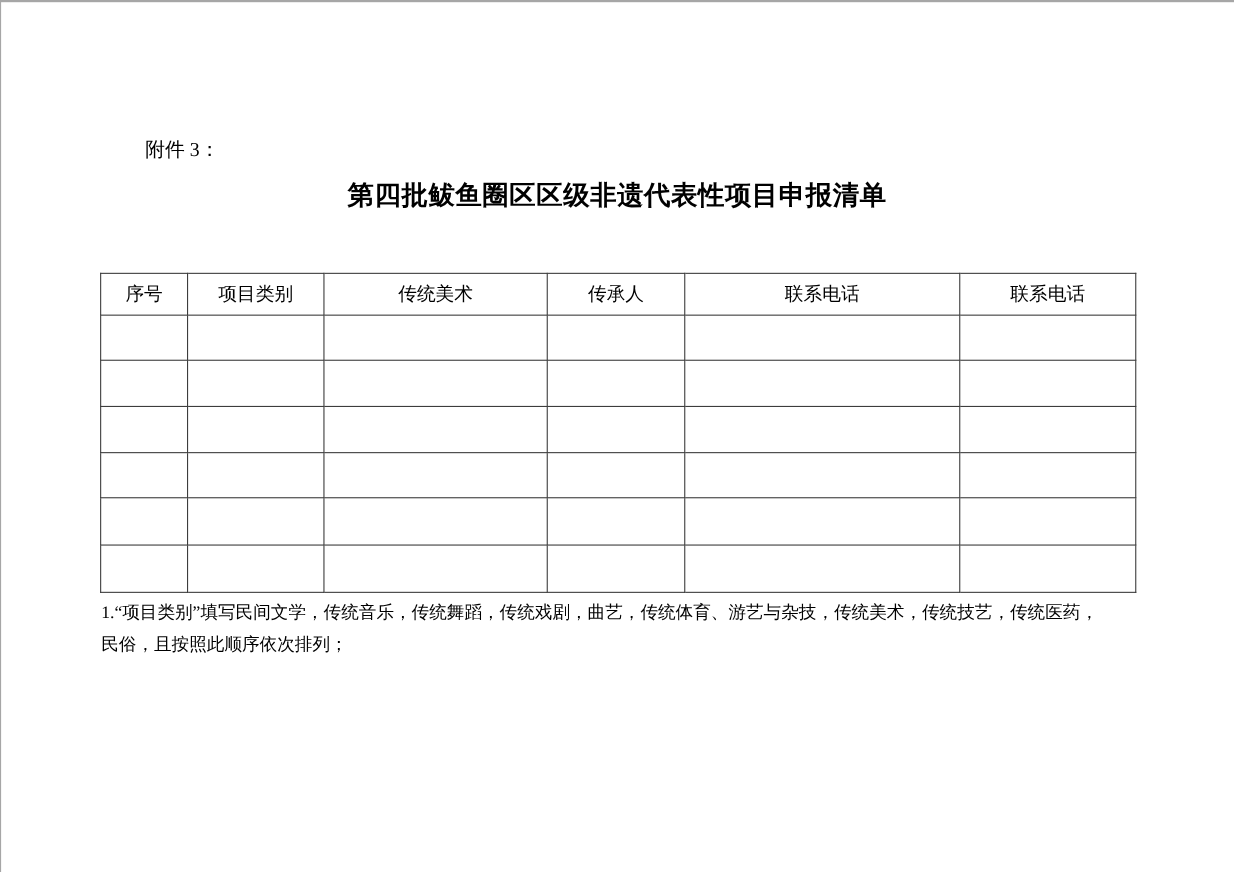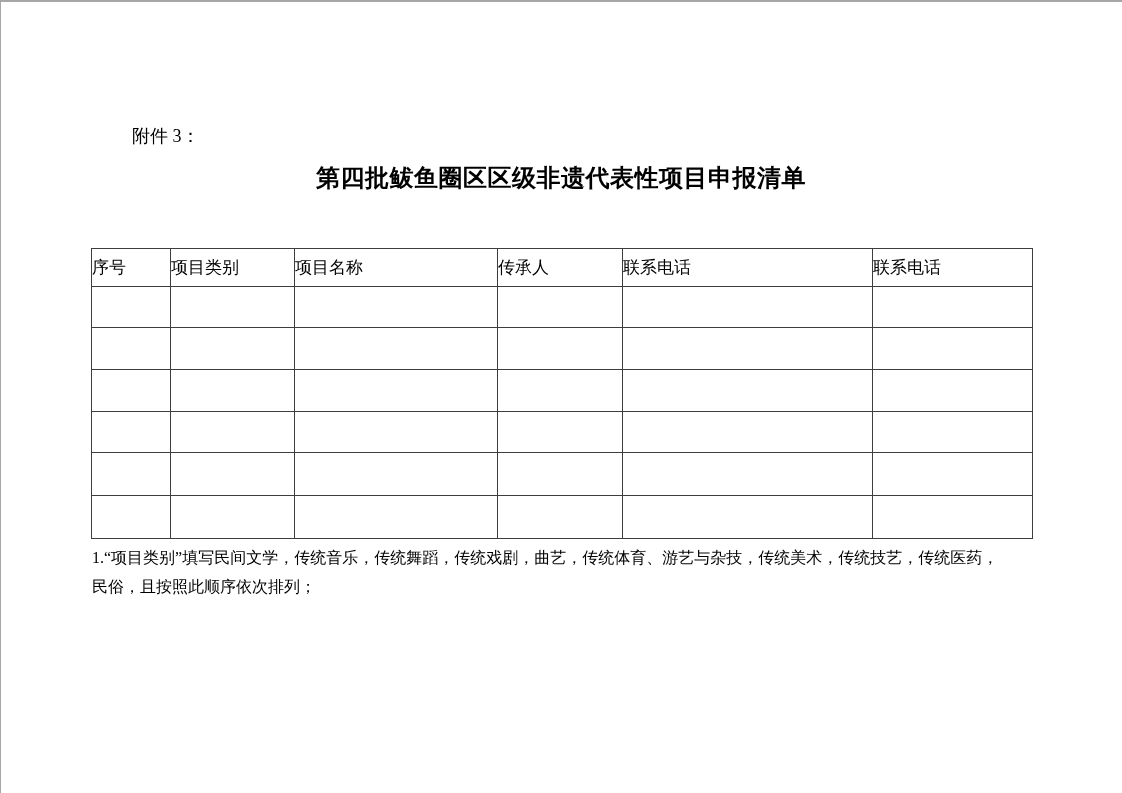--- a/index.html
+++ b/index.html
@@ -53,21 +53,21 @@
     left: 91px;
     top: 248px;
     width: 941px;
     border-collapse: collapse;
     table-layout: fixed;
   }
   table.form-table th,
   table.form-table td {
     border: 1.5px solid #3d3d3d;
     padding: 0;
-    text-align: left;
+    text-align: center;
     vertical-align: middle;
     font-weight: normal;
   }
   table.form-table th {
     height: 37px;
     font-size: 17px;
   }
   tr.row-a td { height: 40px; }
   tr.row-b td { height: 41px; }
   tr.row-c td { height: 41px; }
@@ -103,21 +103,21 @@
     <col style="width:124px">
     <col style="width:203px">
     <col style="width:125px">
     <col style="width:250px">
     <col style="width:160px">
   </colgroup>
   <thead>
     <tr>
       <th>序号</th>
       <th>项目类别</th>
-      <th>项目名称</th>
+      <th>传统美术</th>
       <th>传承人</th>
       <th>联系电话</th>
       <th>联系电话</th>
     </tr>
   </thead>
   <tbody>
     <tr class="row-a">
       <td></td>
       <td></td>
       <td></td>

